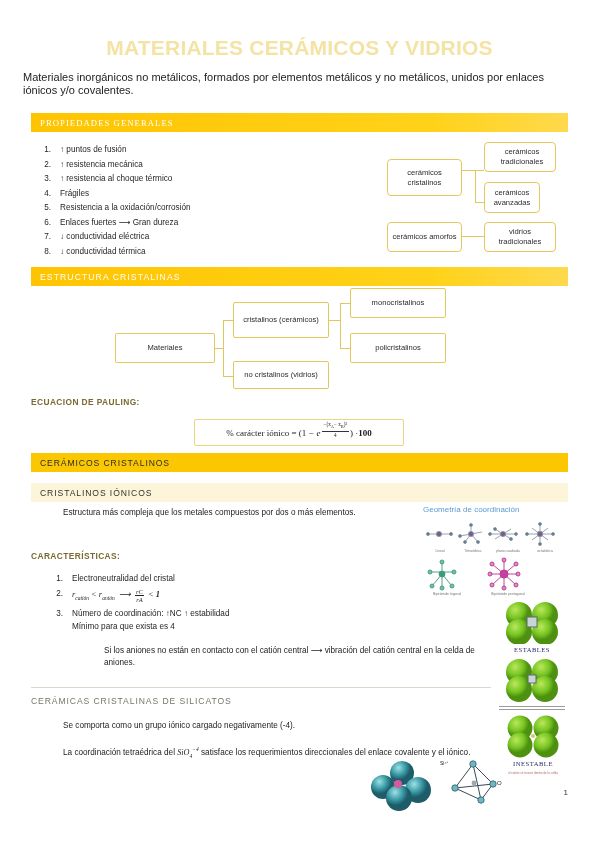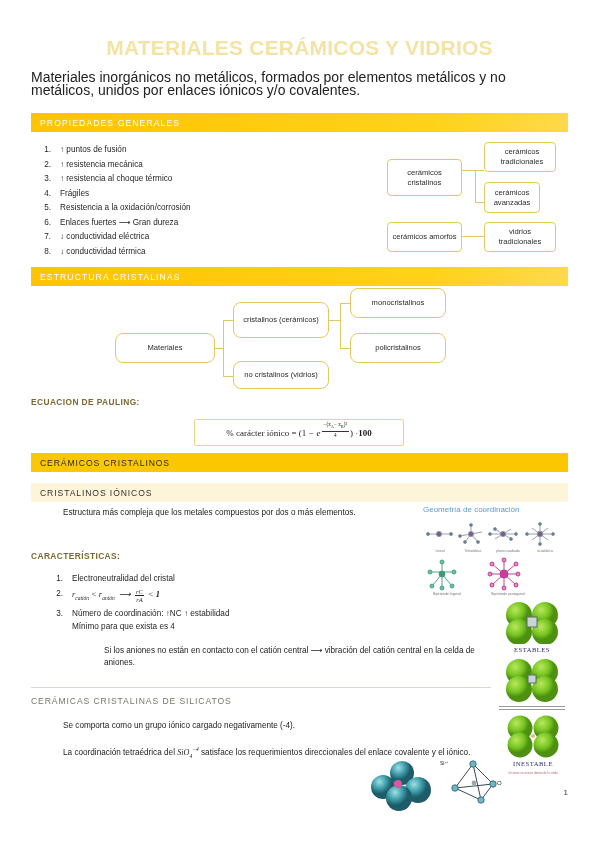--- a/index.html
+++ b/index.html
@@ -12,22 +12,22 @@
 
   
   .doc-title{
     position:absolute;left:0;right:0;top:36px;text-align:center;
     font-size:21px;font-weight:bold;letter-spacing:.2px;
     color:#f3e3a4;
   }
 
   
   .intro{
-    position:absolute;left:31px;top:71px;width:540px;
-    font-size:14px;line-height:13px;color:#222;
+    position:absolute;left:23px;top:71px;width:540px;
+    font-size:11px;line-height:13px;color:#222;
   }
 
   
   .bar{
     position:absolute;left:31px;width:537px;height:19px;
     background:#ffcc00;color:#ffffff;
     font-size:8.6px;letter-spacing:1.1px;
     display:flex;align-items:center;padding-left:9px;box-sizing:border-box;
   }
   .bar.dark{color:#2b2b2b;background:#fbc700;letter-spacing:.9px;}
@@ -51,21 +51,21 @@
   .nlist .num{width:22px;flex:none;text-align:right;padding-right:9px;box-sizing:border-box;}
   .nlist .txt{flex:1;}
 
   
   .fbox{
     position:absolute;box-sizing:border-box;
     border:1px solid #e3c95d;border-radius:4px;background:#fff;
     display:flex;align-items:center;justify-content:center;text-align:center;
     font-size:7.6px;line-height:10px;color:#2b2b2b;padding:2px 3px;
   }
-  .fbox.sq{border-radius:8px;}
+  .fbox.sq{border-radius:2px;}
   .conn{position:absolute;background:#e0c75f;}
 
   
   .formula-box{
     position:absolute;box-sizing:border-box;
     border:1px solid #e9d67d;background:#fff;border-radius:2px;
     display:flex;align-items:center;justify-content:center;
     font-family:"Liberation Serif",serif;font-size:9px;color:#1d1d1d;
   }
   .frac{display:inline-flex;flex-direction:column;vertical-align:middle;
@@ -88,21 +88,21 @@
 </style>
 </head>
 <body>
 
 <div class="page">
 
   <div class="doc-title">MATERIALES CERÁMICOS Y VIDRIOS</div>
 
   <div class="intro">Materiales inorgánicos no metálicos, formados por elementos metálicos y no metálicos, unidos por enlaces iónicos y/o covalentes.</div>
 
-  <div class="bar grad" style="top:113px;">PROPIEDADES GENERALES</div>
+  <div class="bar grad" style="top:113px;font-family:Liberation Serif, serif;">PROPIEDADES GENERALES</div>
 
   <div class="nlist" style="left:38px;top:144px;width:290px;">
     <div class="row">
         <span class="num">1.</span>
         <span class="txt">↑ puntos de fusión</span>
       </div>
     <div class="row">
         <span class="num">2.</span>
         <span class="txt">↑ resistencia mecánica</span>
       </div>

